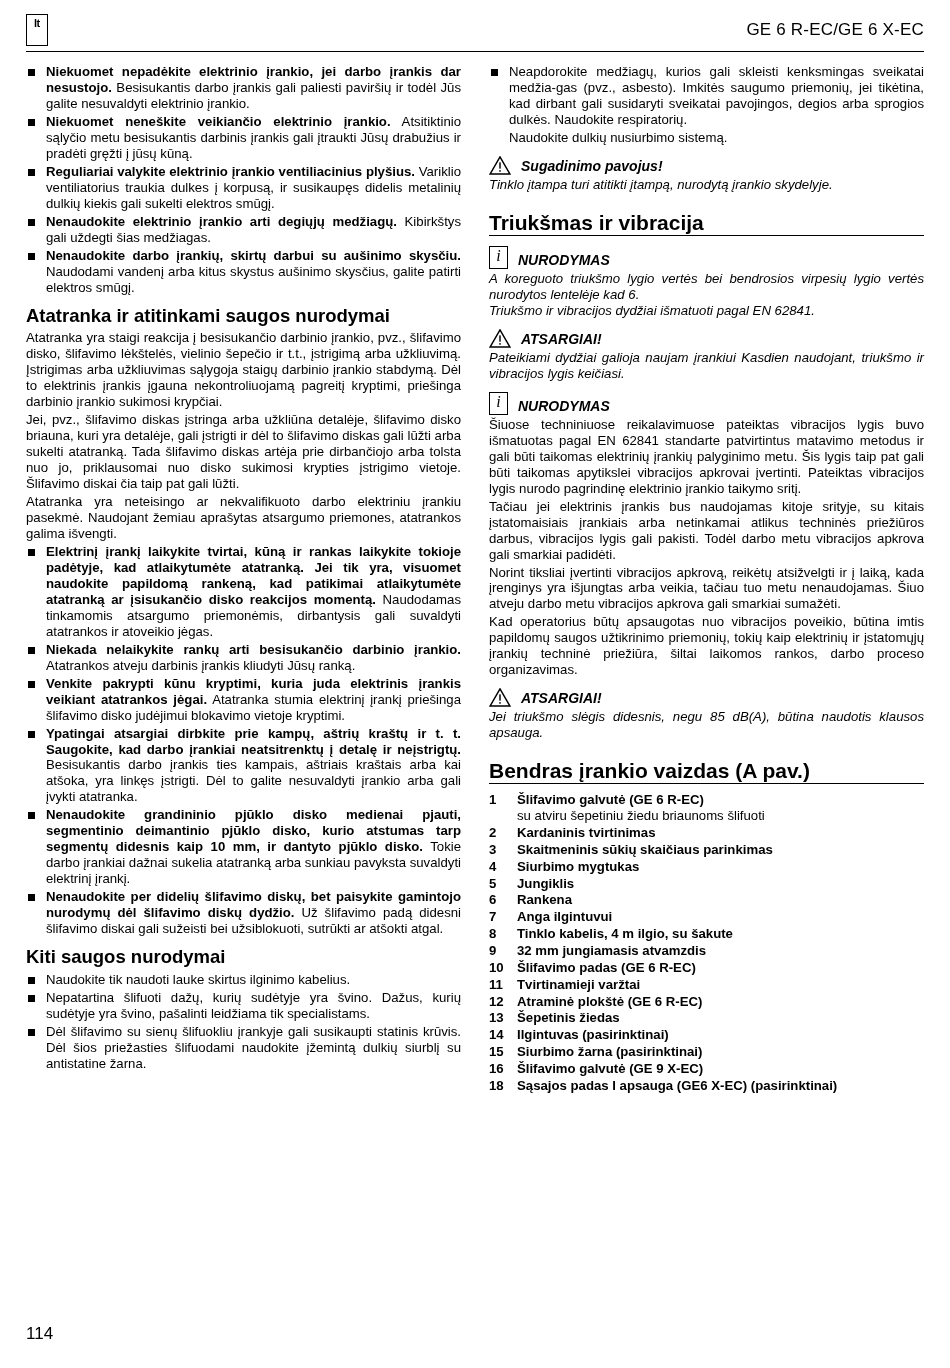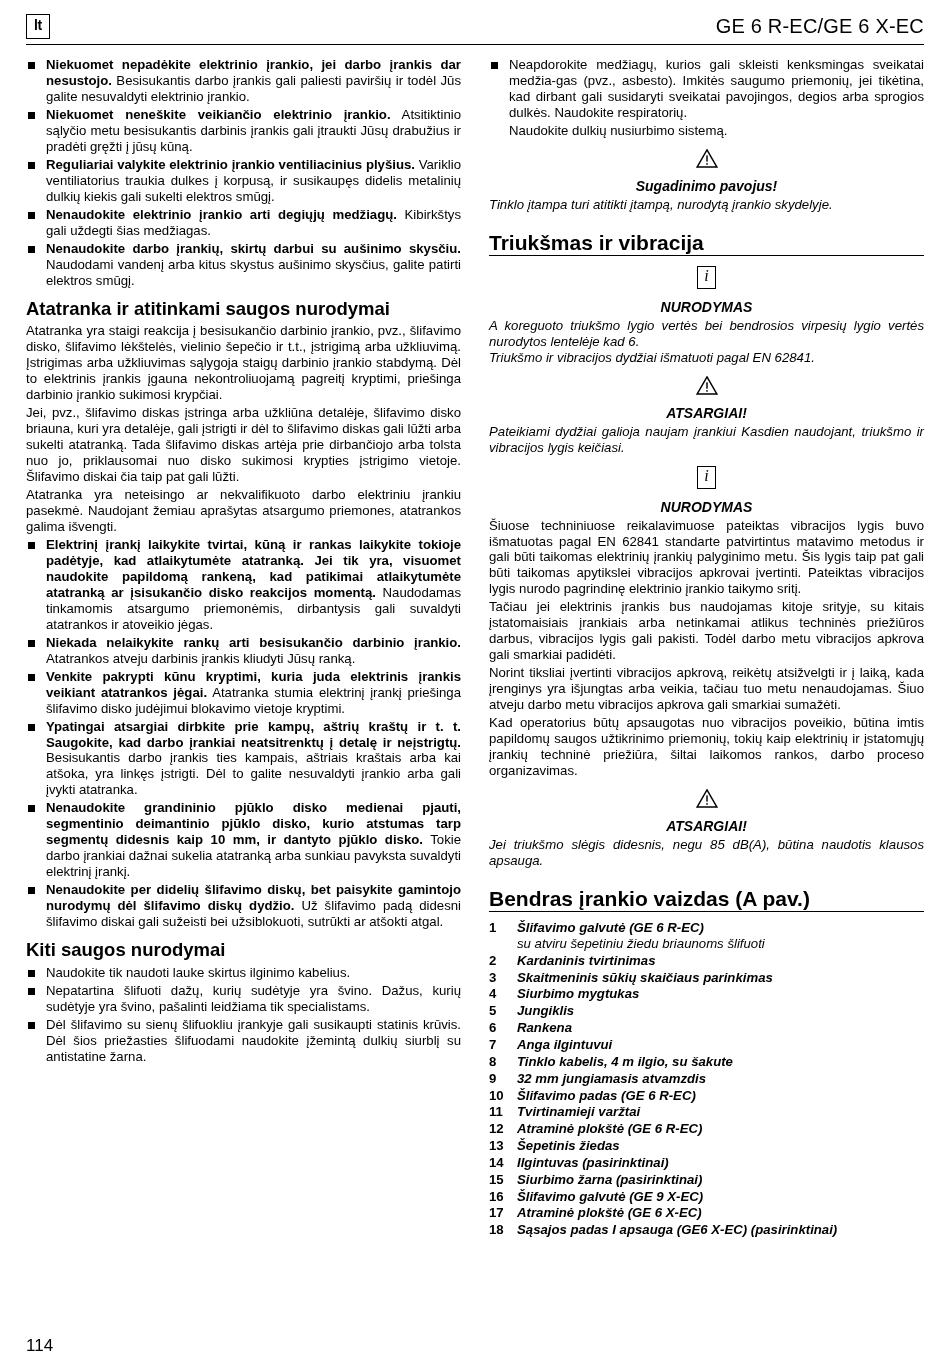--- a/index.html
+++ b/index.html
@@ -27,27 +27,27 @@
     display: flex;
     align-items: center;
     justify-content: space-between;
     border-bottom: 1.5px solid #000;
     padding-bottom: 5px;
     margin-bottom: 12px;
   }
   .lang-box {
     border: 1.5px solid #000;
     font-weight: bold;
-    font-size: 14px;
+    font-size: 11px;
     line-height: 1;
-    padding: 3px 7px 6px 7px;
+    padding: 3px 7px 16px 7px;
     letter-spacing: -0.5px;
   }
   .header-right {
-    font-size: 20px;
+    font-size: 17px;
     letter-spacing: 0.2px;
     margin-left: 24px;
   }
   
   .columns {
     display: flex;
     gap: 28px;
     height: 1240px;
   }
   .col {
@@ -94,24 +94,23 @@
   p.para {
     margin: 0 0 2px 0;
     text-align: justify;
   }
   
   .notice {
     margin: 10px 0 2px 0;
   }
   .notice-head {
     display: flex;
-    align-items: center;
+    align-items: flex-end;
     gap: 10px;
     margin-bottom: 2px;
-    flex-direction: column;
   }
   .notice-title {
     font-style: italic;
     font-weight: bold;
     font-size: 14px;
   }
   .notice-body {
     font-style: italic;
     text-align: justify;
     margin: 0;
@@ -148,27 +147,27 @@
   table.parts td {
     vertical-align: top;
     padding: 0 0 1px 0;
     line-height: 1.2;
   }
   td.num {
     width: 28px;
     font-weight: bold;
     padding-right: 4px;
   }
-  td.lbl { font-weight: bold; font-style: italic; }
+  td.lbl { font-weight: bold; }
   .sub { font-weight: normal; }
   
   .folio {
     position: absolute;
     left: 26px;
-    bottom: 12px;
+    bottom: 24px;
     font-size: 17px;
     margin-top: 41px;
   }
 </style>
 </head>
 <body>
 
 <div class="page">
 
   <div class="header">
@@ -345,24 +344,20 @@
             </tr>
         <tr>
               <td class="num">15</td>
               <td class="lbl">Siurbimo žarna (pasirinktinai)</td>
             </tr>
         <tr>
               <td class="num">16</td>
               <td class="lbl">Šlifavimo galvutė (GE 9 X-EC)</td>
             </tr>
         <tr>
-              <td class="num">17</td>
-              <td class="lbl">Atraminė plokštė (GE 6 X-EC)</td>
-            </tr>
-        <tr>
               <td class="num">18</td>
               <td class="lbl">Sąsajos padas I apsauga (GE6 X-EC) (pasirinktinai)</td>
             </tr>
       </tbody>
         </table>
 
     </div>
   </div>
 
   <div class="folio">114</div>

